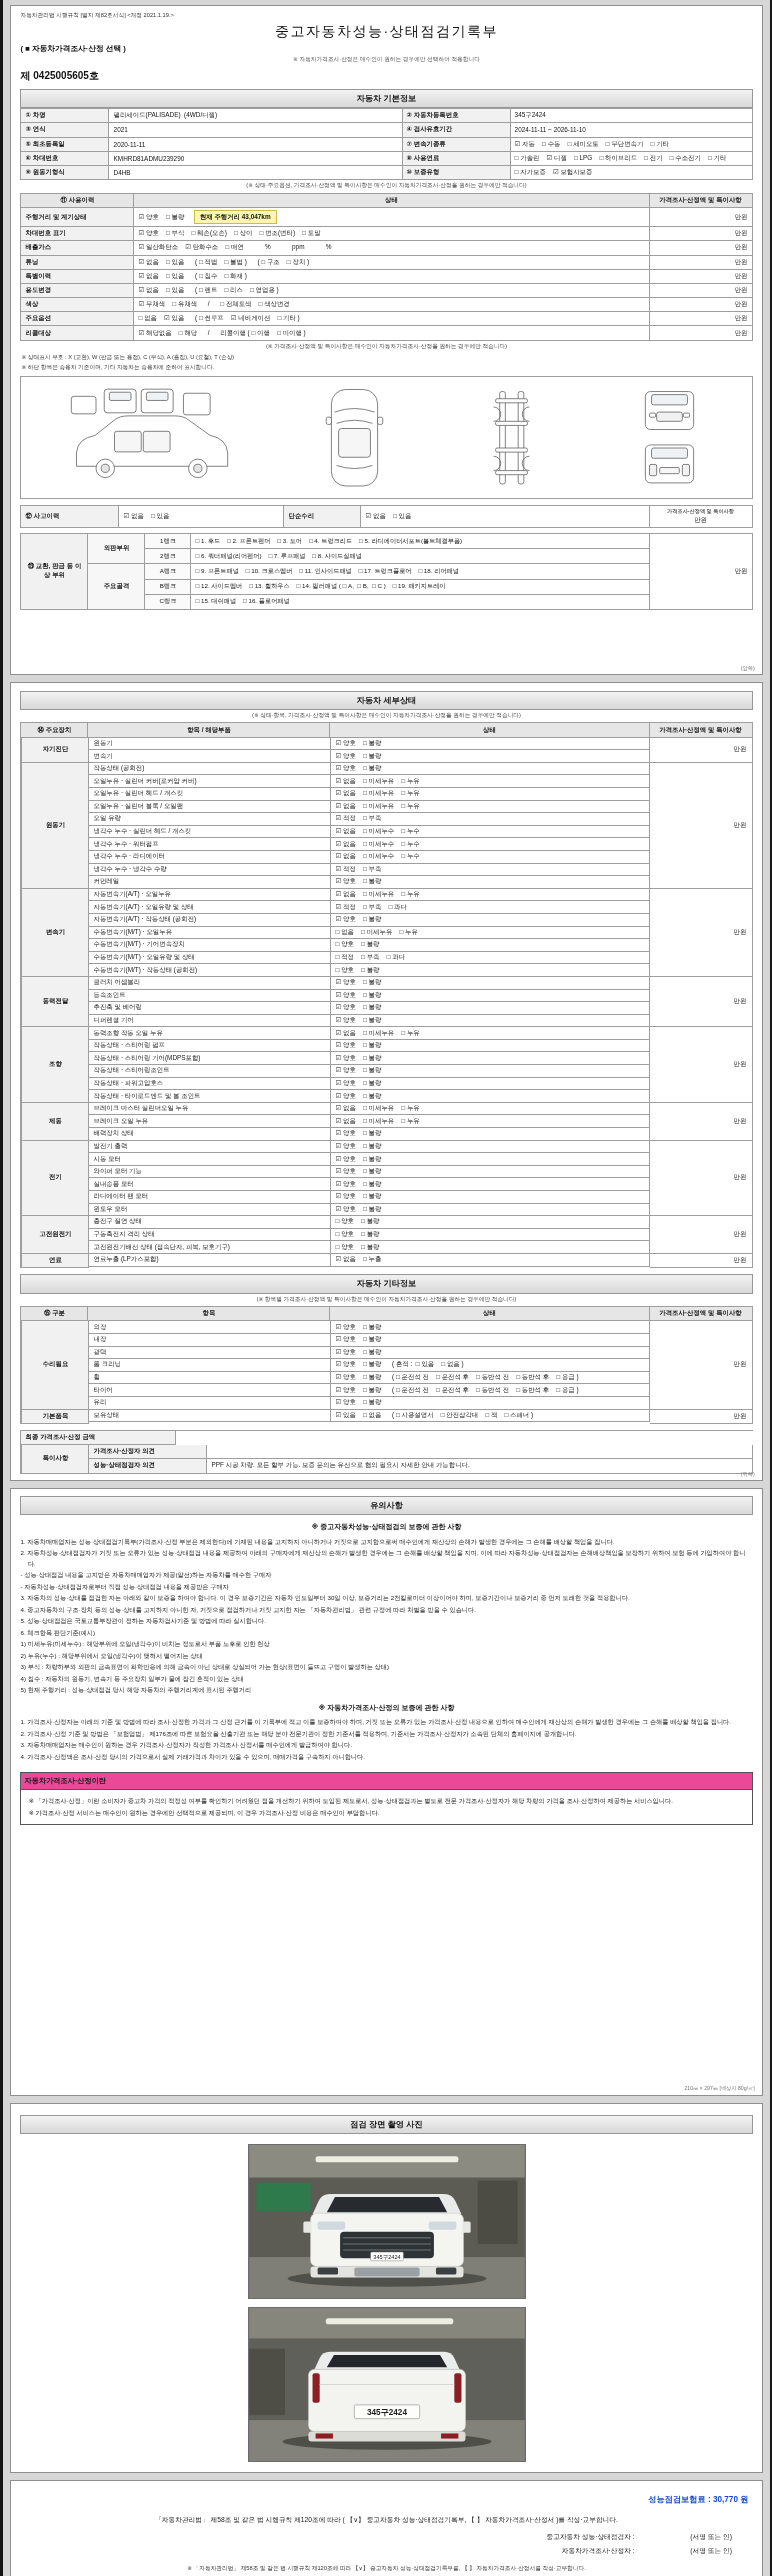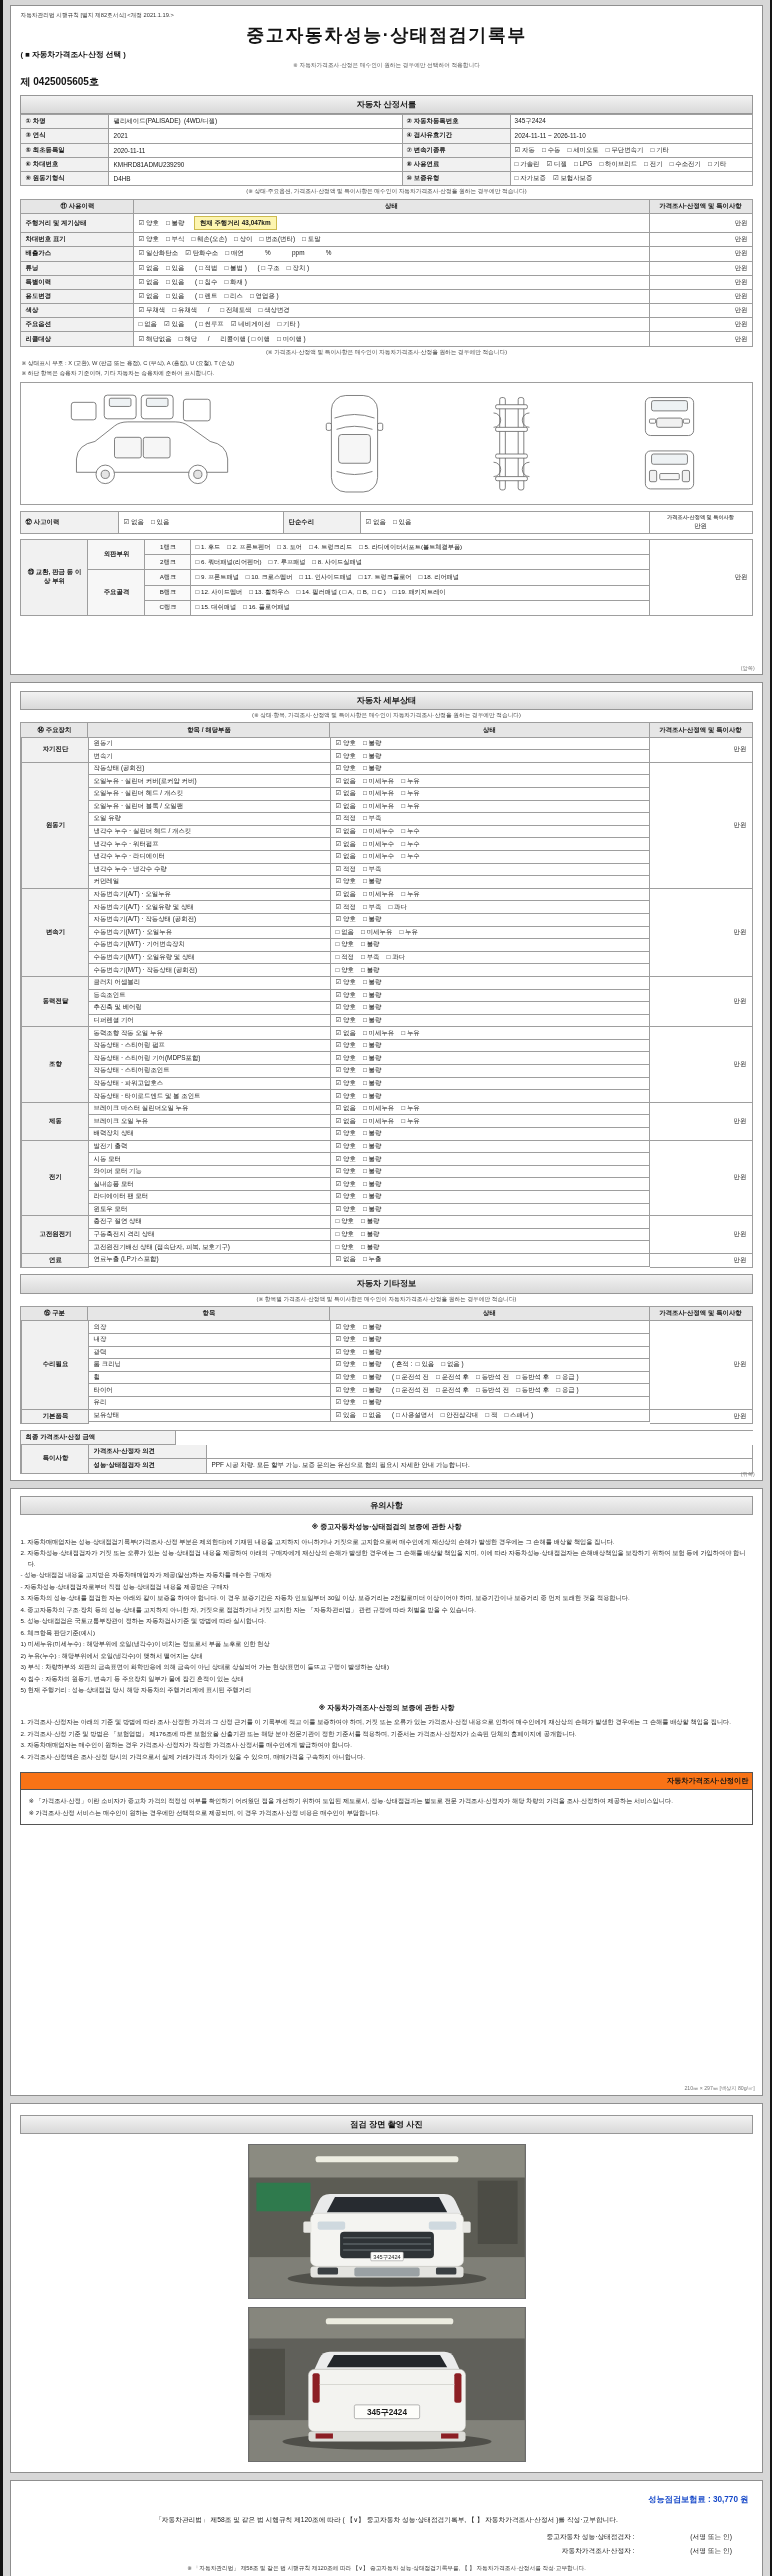--- a/index.html
+++ b/index.html
@@ -2,21 +2,21 @@
 <html style="font-size:8.2px"><head>
 <meta charset="utf-8">
 <style>
   *{box-sizing:border-box;margin:0;padding:0}
   html,body{background:#262626}
   body{font-family:"Liberation Sans","DejaVu Sans",sans-serif;color:#141414}
   .page{width:773px;height:2576px;margin:0 auto;background:#d7d7d7;padding:5.2px 7.2px;overflow:hidden;
         border-left:3.6px solid #141414;border-right:3.6px solid #141414}
   .block{background:#fff;border:0.5px solid #8f8f8f;margin-bottom:7.2px;padding:6.2px 9.3px;position:relative}
   .formref{font-size:5.7px;color:#333}
-  .title{text-align:center;font-size:18px;font-weight:bold;letter-spacing:1.5px;margin-top:3.1px}
+  .title{text-align:center;font-size:14px;font-weight:normal;letter-spacing:1.5px;margin-top:3.1px}
   .subtitle{text-align:left;font-size:7.7px;font-weight:bold;margin-top:2.6px}
   .subnote{text-align:center;font-size:5.7px;color:#555;margin-top:1.5px}
   .docno{font-size:10px;font-weight:bold;margin:5.2px 0 1px}
   .secbar{background:linear-gradient(#f2f2f2,#d9d9d9);border:0.5px solid #979797;text-align:center;
           font-weight:bold;font-size:8.2px;padding:3.1px 0;margin-top:6.2px}
   .secnote{text-align:center;font-size:5.7px;color:#444;padding:2.1px 0 2.6px}
   .tbl{border-top:0.5px solid #9e9e9e;border-left:0.5px solid #9e9e9e}
   .cell{border-right:0.5px solid #9e9e9e;border-bottom:0.5px solid #9e9e9e;padding:2.1px 4.1px;font-size:6.4px;
         min-height:14px;display:flex;align-items:center;white-space:pre-wrap;background:#fff}
   .lbl{background:#f1f1f1;font-weight:bold}
@@ -63,21 +63,21 @@
   .digit{display:inline-flex;align-items:center;justify-content:center;width:15.5px;height:13.4px;border:0.5px solid #8a8a8a;
          margin-right:3.1px;font-weight:bold;font-size:7.2px;background:#fff}
   .funit{font-size:6.7px;font-weight:bold;margin-left:2.1px}
   .fspecial{display:flex;border-left:0.5px solid #9e9e9e}
   .fsp{width:67px;justify-content:center;text-align:center;border-left:none}
   .fsprows{flex:1;display:flex;flex-direction:column}
   .fsprow{display:grid;grid-template-columns:118px 1fr}
   .notice .nsec{text-align:center;font-weight:bold;font-size:7px;margin:7.2px 0 4.1px}
   .nitem{font-size:6.2px;line-height:1.7;color:#222;margin:1px 0;padding-left:7.2px;text-indent:-7.2px}
   .nbox{border:1px solid #555;margin-top:9.3px}
-  .nboxtitle{text-align:right;font-weight:bold;font-size:7.2px;padding:3.1px;border-bottom:0.5px solid #555;background:#f97316}
+  .nboxtitle{text-align:left;font-weight:bold;font-size:7.2px;padding:3.1px;border-bottom:0.5px solid #555;background:#ec4899}
   .nboxbody{padding:5.2px 7.2px}
   .papermark{position:absolute;right:7.2px;bottom:3.1px;font-size:5.2px;color:#777}
   .pagemark{position:absolute;right:7.2px;bottom:2.1px;font-size:5.2px;color:#777}
   .photoswrap{display:flex;flex-direction:column;align-items:center;gap:8.2px;padding:9.3px 0 4.1px}
   .photo{width:278px;height:155px;border:0.5px solid #6d6d6d;background:#6e6e66}
   .photo svg{display:block;width:100%;height:100%}
   .fee{text-align:right;color:#1648c8;font-weight:bold;font-size:8.2px;padding:6.2px 4.1px 4.1px}
   .statement{text-align:center;font-size:6.7px;margin:7.2px 0 5.2px}
   .signline{display:flex;justify-content:flex-end;font-size:6.7px;padding:2.6px 20.6px;white-space:pre-wrap}
   .tinyline{text-align:center;font-size:5.7px;color:#333;margin-top:6.2px;white-space:pre-wrap}
@@ -87,21 +87,21 @@
 
 <div class="page">
 
   <div class="block" style="min-height:670px">
     <div class="formref">자동차관리법 시행규칙 [별지 제82호서식] &lt;개정 2021.1.19.&gt;</div>
     <h1 class="title">중고자동차성능·상태점검기록부</h1>
     <div class="subtitle">( ■ 자동차가격조사·산정 선택 )</div>
     <div class="subnote">※ 자동차가격조사·산정은 매수인이 원하는 경우에만 선택하여 적용합니다</div>
     <div class="docno">제 0425005605호</div>
 
-    <div class="secbar">자동차 산정서를</div>
+    <div class="secbar">자동차 기본정보</div>
     <div class="tbl">
 
         <div class="brow">
           <div class="cell lbl">① 차명</div>
           <div class="cell">팰리세이드(PALISADE)  (4WD/디젤)</div>
           <div class="cell lbl">② 자동차등록번호</div>
           <div class="cell">345구2424</div>
         </div>
 
         <div class="brow">

